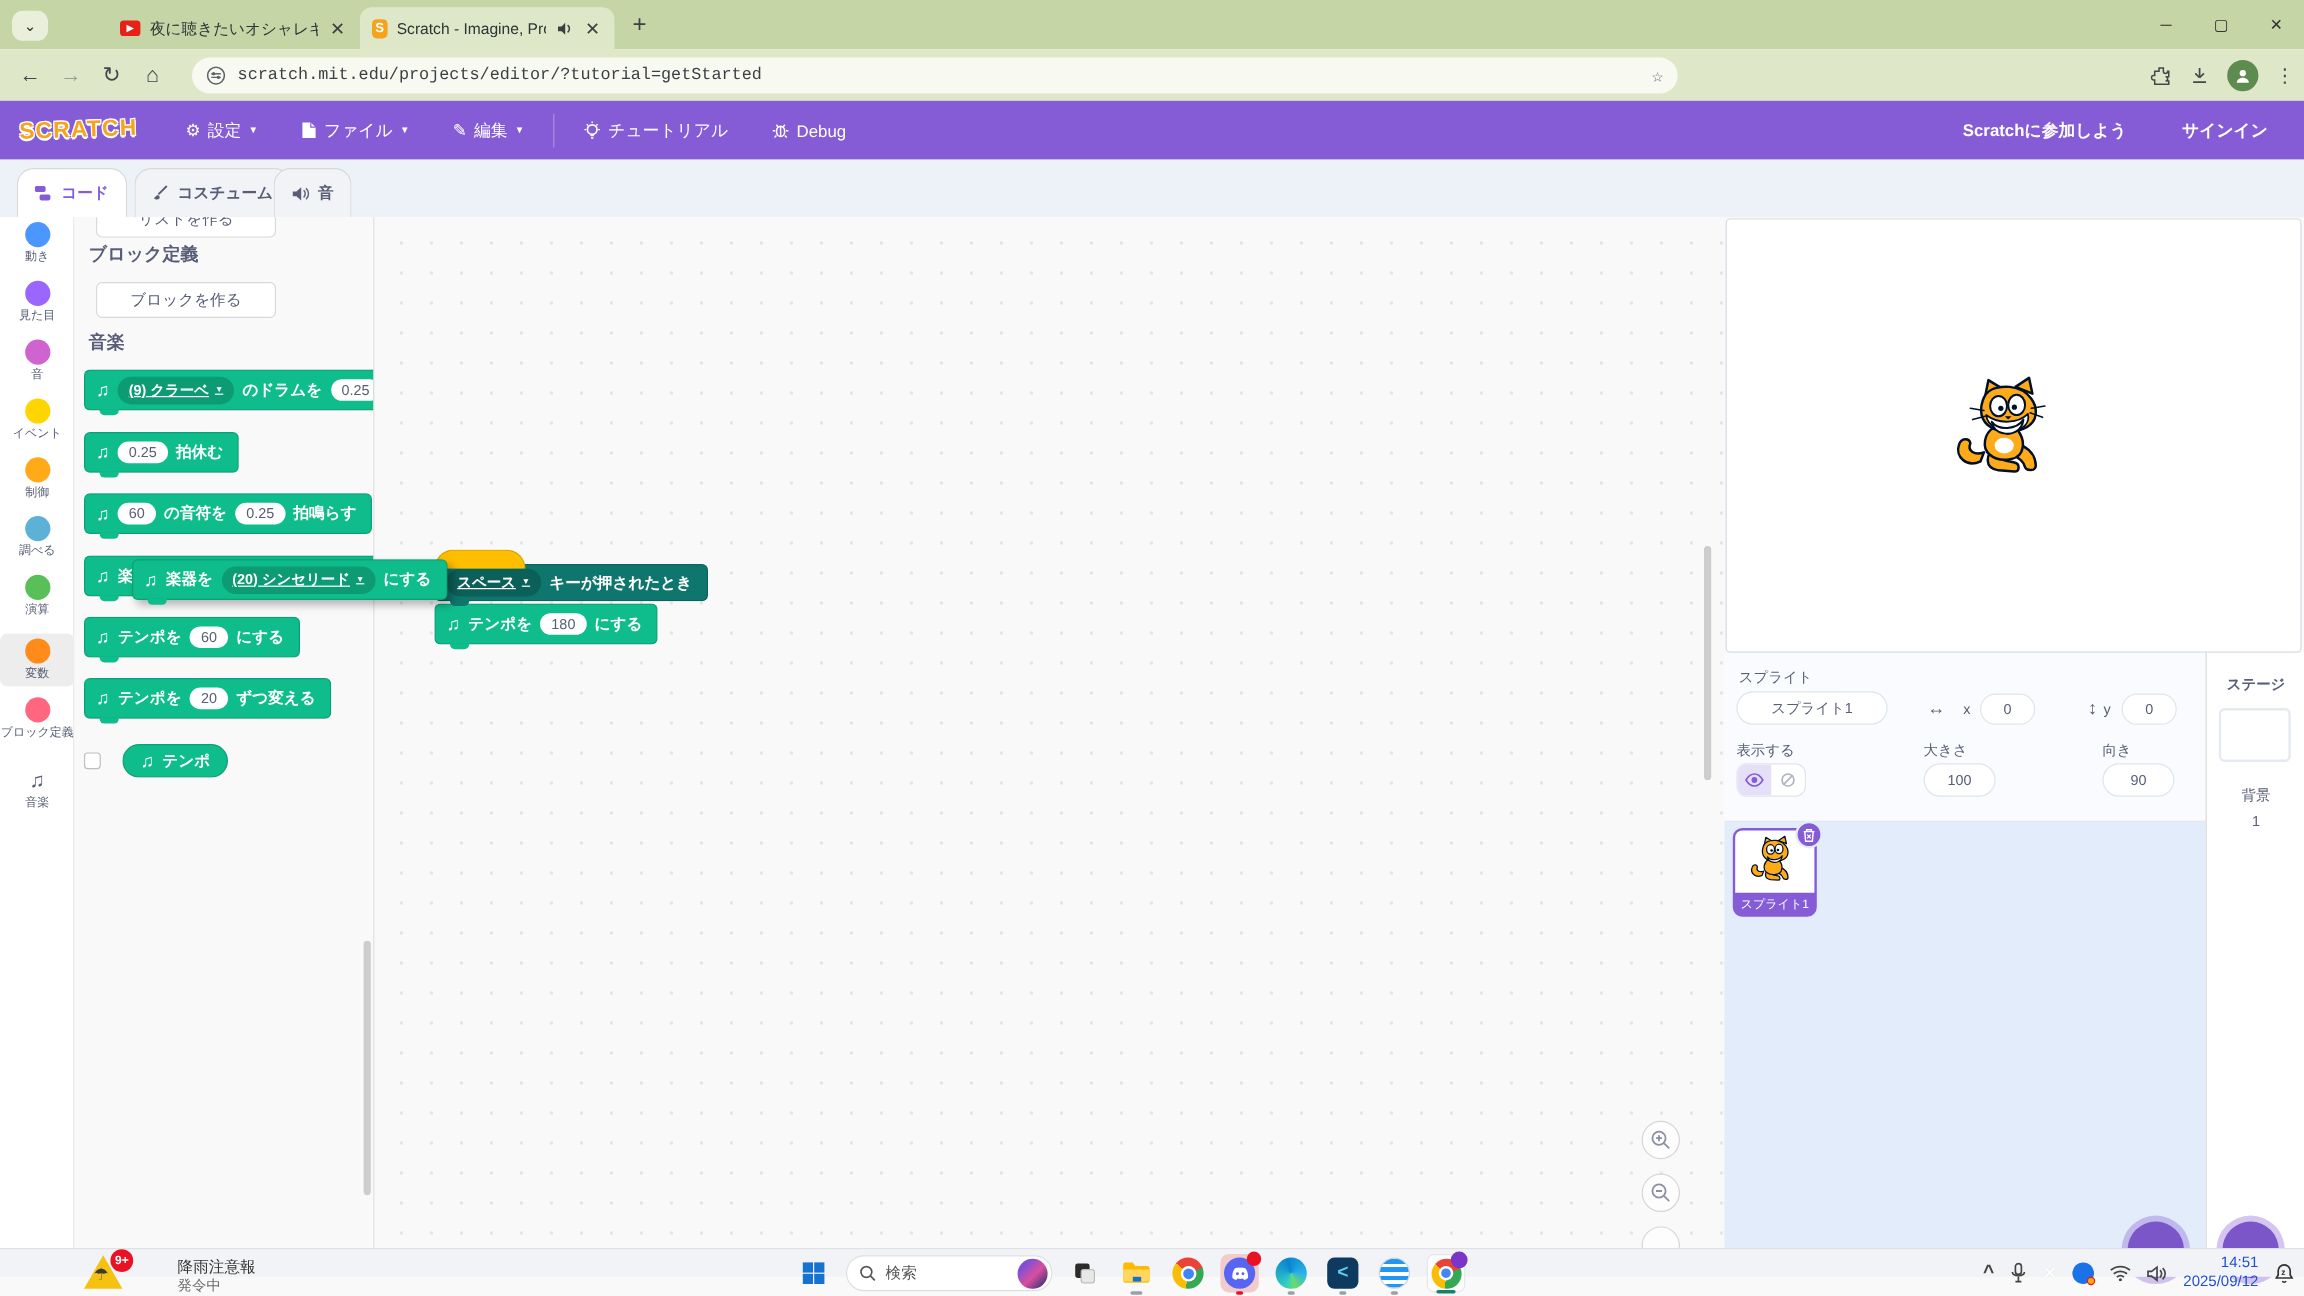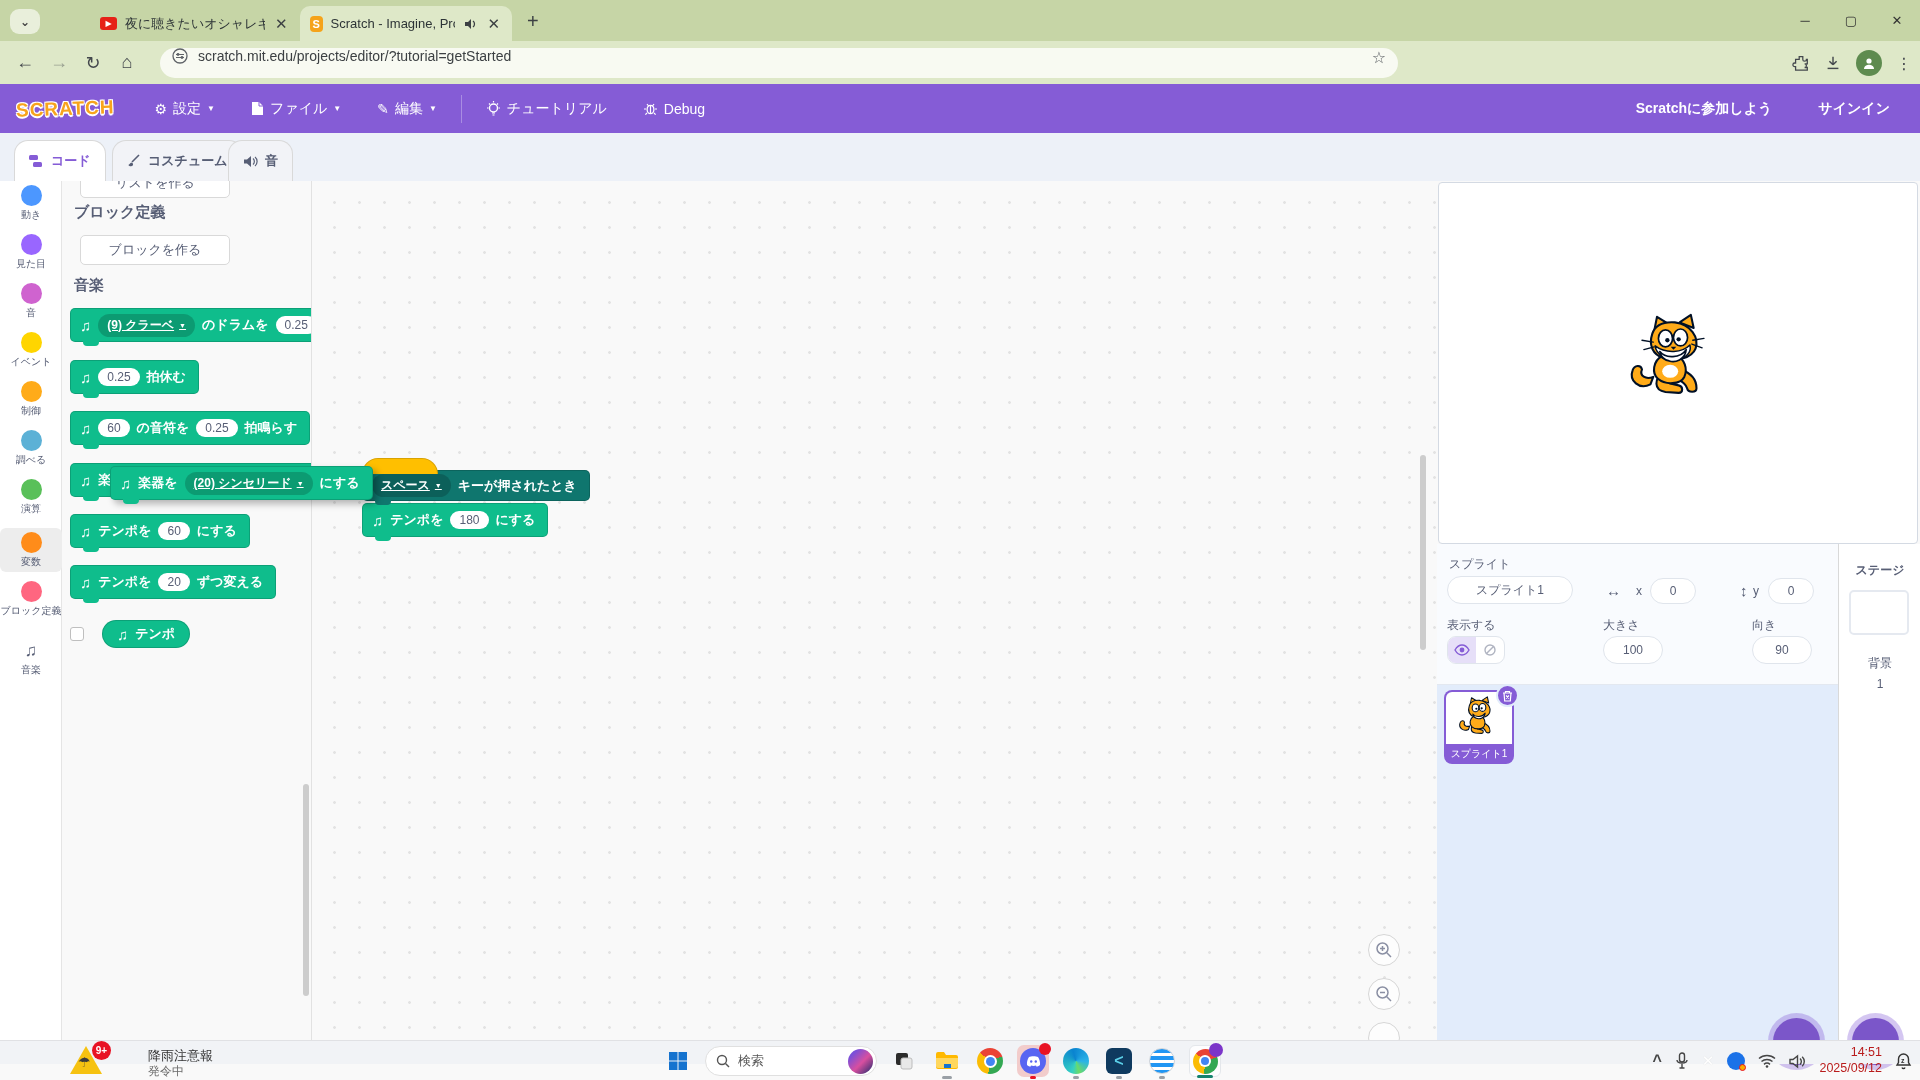--- a/index.html
+++ b/index.html
@@ -13,21 +13,21 @@
   .btab { position:absolute; top:6px; height:35px; display:flex; align-items:center; gap:8px; padding:0 10px; font-size:13px; color:#2d3436; }
   .btab.active { background:#DEE8C8; border-radius:10px 10px 0 0; }
   .tabtitle { max-width:140px; overflow:hidden; white-space:nowrap; }
   .fav-yt { width:17px; height:13px; background:#E62117; border-radius:3px; display:flex; align-items:center; justify-content:center; color:#fff; font-size:8px; }
   .fav-scratch { width:16px; height:16px; background:#F5A31A; border-radius:4px; color:#fff; font-weight:800; font-size:11px; display:flex; align-items:center; justify-content:center; }
   .tclose { color:#3c4043; font-size:15px; padding:0 2px; }
   .newtab { position:absolute; left:527px; top:10px; font-size:20px; color:#3c4043; }
   .winctl { position:absolute; top:0; height:41px; width:46px; display:flex; align-items:center; justify-content:center; color:#333; font-size:13px; }
   .toolbar { position:absolute; left:0; top:41px; width:1920px; height:43px; background:#DEE8C8; display:flex; align-items:center; }
   .navic { width:34px; text-align:center; font-size:18px; color:#44484d; }
-  .addr { position:absolute; left:160px; top:7px; width:1238px; height:30px; background:#F8FAF2; border-radius:15px; display:flex; align-items:flex-start; padding:0 12px; gap:10px; }
+  .addr { position:absolute; left:160px; top:7px; width:1238px; height:30px; background:#F8FAF2; border-radius:15px; display:flex; align-items:center; padding:0 12px; gap:10px;font-family:Liberation Mono, monospace; }
   .url { font-size:14px; color:#3c4043; flex:1; }
   .tb-right { position:absolute; right:8px; top:7px; height:30px; display:flex; align-items:center; gap:14px; }
   .avatar { width:26px; height:26px; border-radius:50%; background:#5E8B4F; color:#fff; display:flex; align-items:center; justify-content:center; font-size:12px; }
 
   
   .menubar { position:absolute; left:0; top:84px; width:1920px; height:49px; background:#855CD6; display:flex; align-items:center; color:#fff; font-size:14px; }
   .logo { font-weight:800; font-size:19px; letter-spacing:1px; color:#F7A41D; margin:0 22px 0 16px;
           text-shadow:-1px -1px 0 #fff,1px -1px 0 #fff,-1px 1px 0 #fff,1px 1px 0 #fff, 0 2px 0 #fff; transform:rotate(-2deg); }
   .mitem { display:flex; align-items:center; gap:6px; padding:0 18px; height:100%; }
   .mdiv { width:1px; height:28px; background:rgba(255,255,255,.3); margin:0 6px; }
@@ -93,21 +93,21 @@
   .trashbadge { position:absolute; left:1496px; top:684px; width:23px; height:23px; background:#855CD6; border:2px solid #E2ECFB; border-radius:50%; display:flex; align-items:center; justify-content:center; z-index:6; }
   .addcircle { position:absolute; width:47px; height:47px; border-radius:50%; background:#7B56C9; box-shadow:0 0 0 5px rgba(133,92,214,.35); z-index:2; }
 
   
   .taskbar { position:absolute; left:0; top:1040px; width:1920px; height:24px; background:#F1F3F6; border-top:1px solid rgba(0,0,0,.07); z-index:100; }
   .tkicons { position:absolute; top:4px; display:flex; align-items:center; gap:11px; }
   .tkic { width:32px; height:32px; display:flex; align-items:center; justify-content:center; position:relative; }
   .rundot { position:absolute; bottom:-2px; left:50%; transform:translateX(-50%); width:6px; height:3px; border-radius:2px; background:#9aa0a6; }
   .searchpill { width:172px; height:30px; background:#FFF; border:1px solid #E0E0E0; border-radius:15px; display:flex; align-items:center; gap:8px; padding:0 3px 0 10px; }
   .tray { position:absolute; right:8px; top:0; height:40px; display:flex; align-items:center; gap:13px; color:#454545; }
-  .clock { text-align:right; font-size:12.5px; line-height:1.25; color:#b91c1c; }
+  .clock { text-align:right; font-size:12.5px; line-height:1.25; color:#1d4ed8; }
   .wtri { width:0; height:0; border-left:16px solid transparent; border-right:16px solid transparent; border-bottom:28px solid #F6C211; position:absolute; left:70px; top:1046px; z-index:101; }
   .wbadge { position:absolute; left:92px; top:1041px; width:19px; height:19px; background:#E81224; border-radius:50%; color:#fff; font-size:10px; font-weight:700; display:flex; align-items:center; justify-content:center; z-index:102; }
 
   svg { display:block; }
 </style>
 </head>
 <body>
 
 <div id="screen">
 

